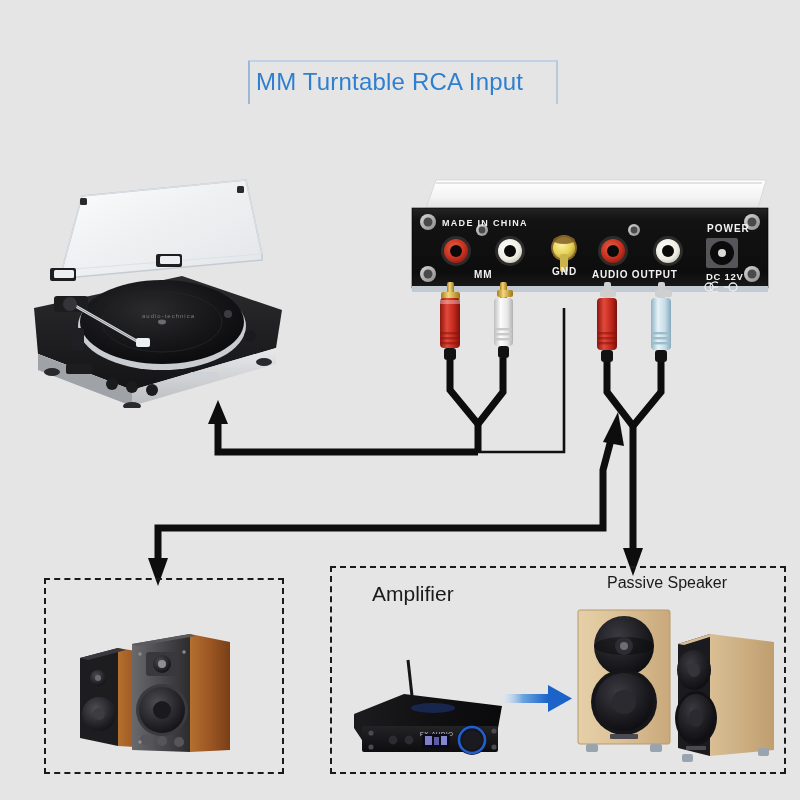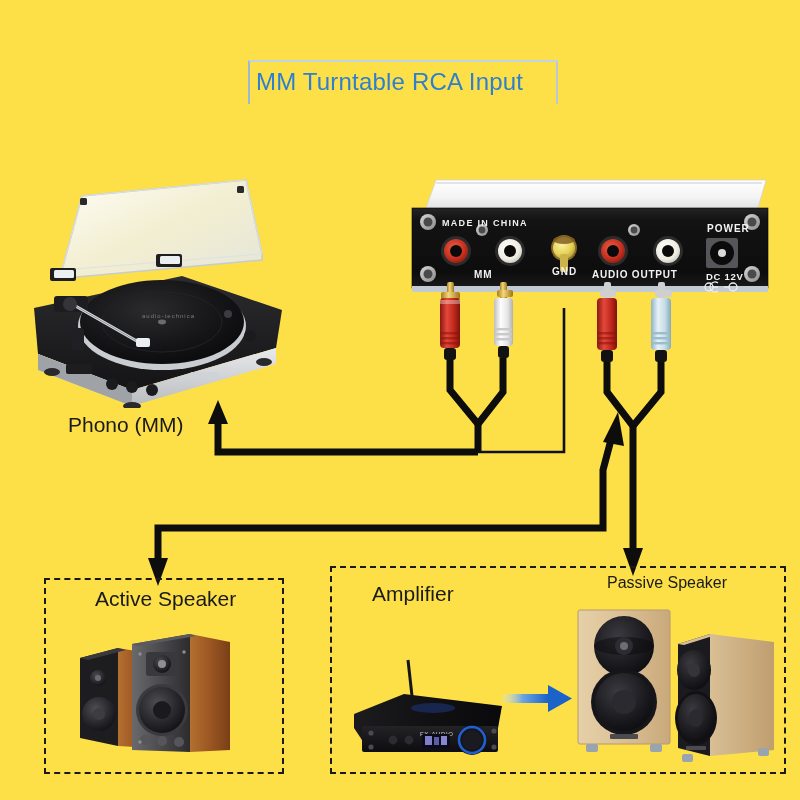--- a/index.html
+++ b/index.html
@@ -1,17 +1,17 @@
 <!DOCTYPE html>
 <html><head>
 <meta charset="utf-8">
 <style>
   html,body{margin:0;padding:0;background:#ffffff;}
   body{width:800px;height:800px;overflow:hidden;font-family:"Liberation Sans",sans-serif;}
-  #stage{position:relative;width:800px;height:800px;background:#fde047;}
+  #stage{position:relative;width:800px;height:800px;background:#e5e5e5;}
   svg.layer{position:absolute;left:0;top:0;width:800px;height:800px;}
 
   
   #title-box{
     position:absolute;left:248px;top:60px;width:310px;height:44px;
     border-top:2px solid #bfd3e6;
     border-left:2px solid #9bb8d4;
     border-right:2px solid #b9c9d8;
     box-sizing:border-box;
   }
@@ -118,21 +118,20 @@
       <circle cx="236" cy="178" r="6" fill="#1b1b1d"></circle>
       <circle cx="214" cy="156" r="4" fill="#3b3b40"></circle>
     </g>
     <g>
       <ellipse cx="38" cy="214" rx="8" ry="4" fill="#2a2a2c"></ellipse>
       <ellipse cx="118" cy="248" rx="9" ry="4" fill="#2a2a2c"></ellipse>
       <ellipse cx="250" cy="204" rx="8" ry="4" fill="#2a2a2c"></ellipse>
     </g>
   </svg>
 
-  <div class="lbl" id="phono-label">Phono (MM)</div>
 
   <svg id="preamp" viewBox="0 0 368 160">
     <defs>
       <linearGradient id="topG" x1="0" y1="0" x2="0" y2="1">
         <stop offset="0" stop-color="#ffffff"></stop>
         <stop offset=".6" stop-color="#f4f4f4"></stop>
         <stop offset="1" stop-color="#e3e3e3"></stop>
       </linearGradient>
       <linearGradient id="panelG" x1="0" y1="0" x2="0" y2="1">
         <stop offset="0" stop-color="#242424"></stop>
@@ -333,21 +332,20 @@
     <g fill="none" stroke="#0d0d0d" stroke-width="7" stroke-linecap="butt" stroke-linejoin="miter">
       <path d="M612,436 L603,470 L603,528 L158,528 L158,560"></path>
     </g>
     <polygon points="618,412 603,442 624,446" fill="#0d0d0d"></polygon>
     <polygon points="158,586 148,558 168,558" fill="#0d0d0d"></polygon>
   </svg>
 
   <div class="dash-box" id="active-box"></div>
   <div class="dash-box" id="passive-box"></div>
 
-  <div class="lbl" id="active-label">Active Speaker</div>
   <div class="lbl" id="passive-label">Passive Speaker</div>
   <div class="lbl" id="amp-label">Amplifier</div>
 
   <svg id="active-spk" viewBox="0 0 190 140">
     <defs>
       <linearGradient id="aWood" x1="0" y1="0" x2="1" y2="0">
         <stop offset="0" stop-color="#b4702f"></stop>
         <stop offset=".5" stop-color="#9b5623"></stop>
         <stop offset="1" stop-color="#7a3f17"></stop>
       </linearGradient>

